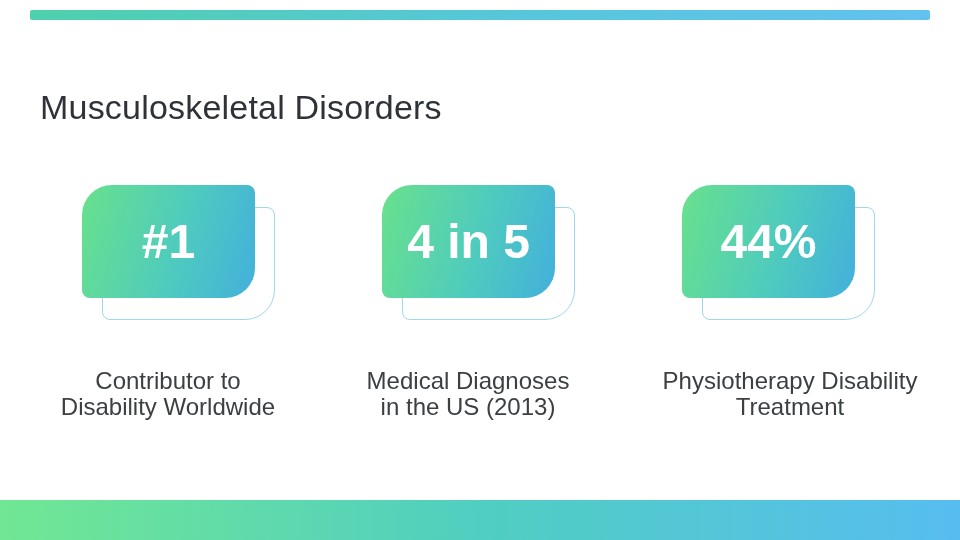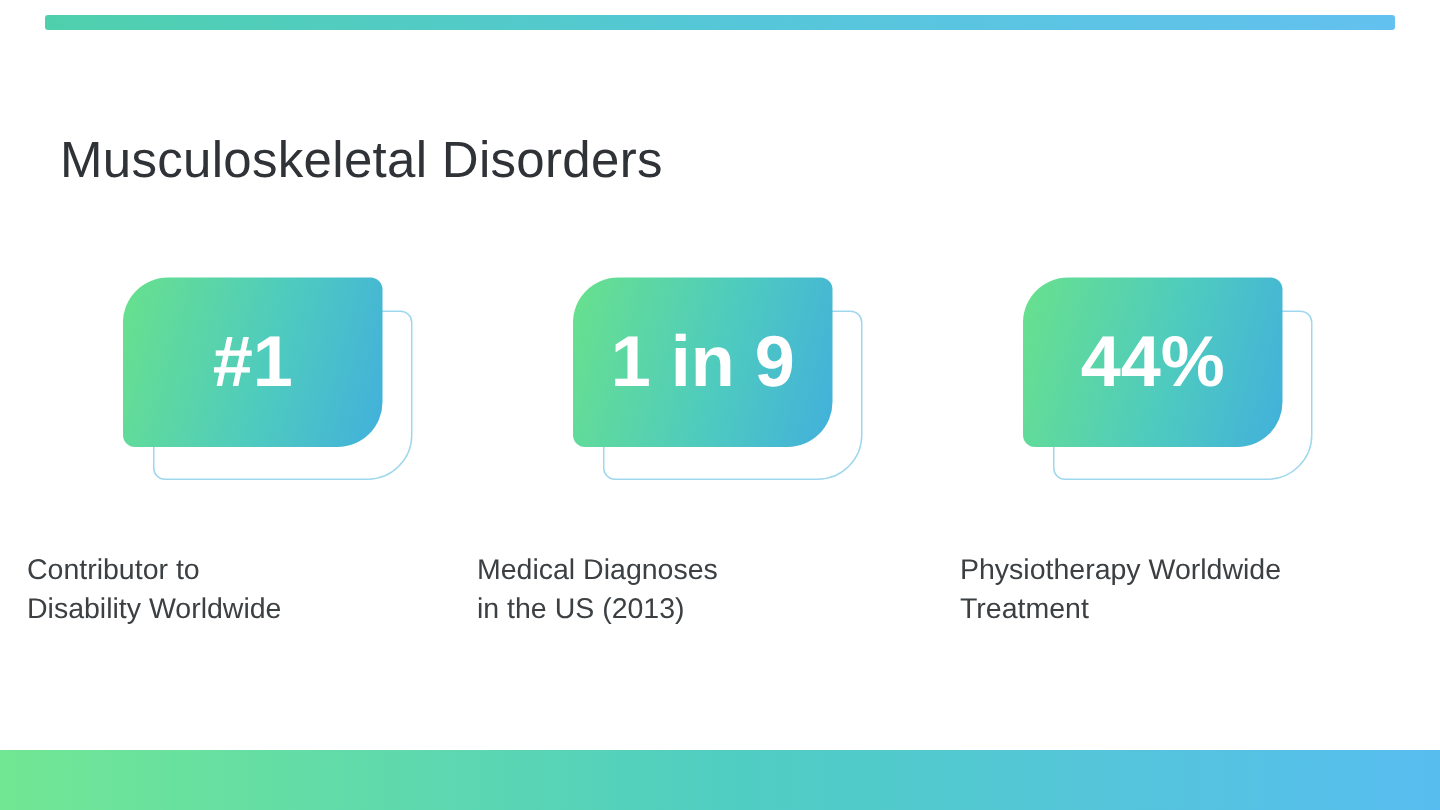--- a/index.html
+++ b/index.html
@@ -71,22 +71,22 @@
   .stat-value {
     color: #FFFFFF;
     font-size: 48px;
     font-weight: bold;
     line-height: 1;
   }
   .stat-caption {
     position: absolute;
     top: 368px;
     width: 300px;
-    text-align: left;
-    font-size: 19px;
+    text-align: center;
+    font-size: 24px;
     line-height: 26px;
     color: #3C4043;
   }
   .caption-1 { left: 18px; }
   .caption-2 { left: 318px; }
   .caption-3 { left: 640px; }
   .bottom-bar {
     position: absolute;
     left: 0;
     top: 500px;
@@ -107,21 +107,21 @@
   <div class="stat-stack stack-1">
     <div class="outline-card"></div>
     <div class="gradient-card">
       <span class="stat-value">#1</span>
     </div>
   </div>
 
   <div class="stat-stack stack-2">
     <div class="outline-card"></div>
     <div class="gradient-card">
-      <span class="stat-value">1 in 9</span>
+      <span class="stat-value">4 in 5</span>
     </div>
   </div>
 
   <div class="stat-stack stack-3">
     <div class="outline-card"></div>
     <div class="gradient-card">
       <span class="stat-value">44%</span>
     </div>
   </div>
 
@@ -129,19 +129,19 @@
     <span>Contributor to</span><br>
     <span>Disability Worldwide</span>
   </div>
 
   <div class="stat-caption caption-2">
     <span>Medical Diagnoses</span><br>
     <span>in the US (2013)</span>
   </div>
 
   <div class="stat-caption caption-3">
-    <span>Physiotherapy Worldwide</span><br>
+    <span>Physiotherapy Disability</span><br>
     <span>Treatment</span>
   </div>
 
   <div class="bottom-bar"></div>
 
 </div>
 
 </body></html>

